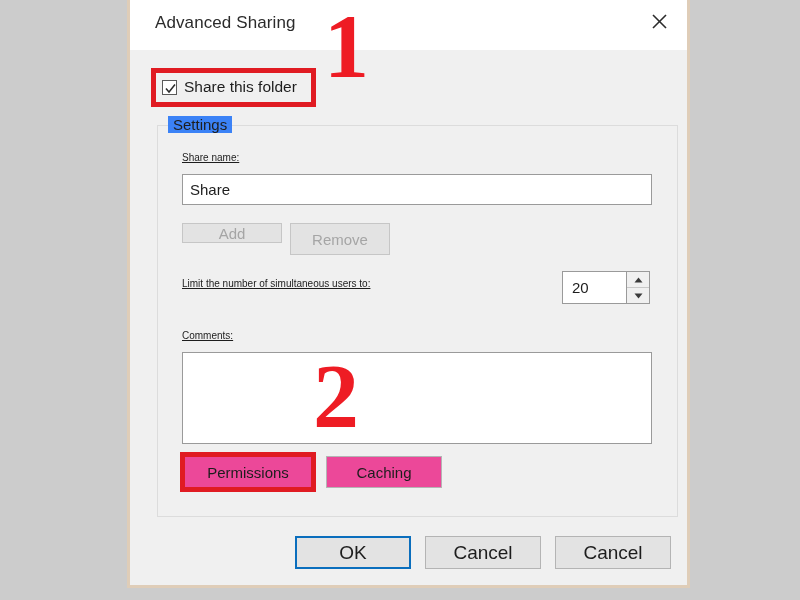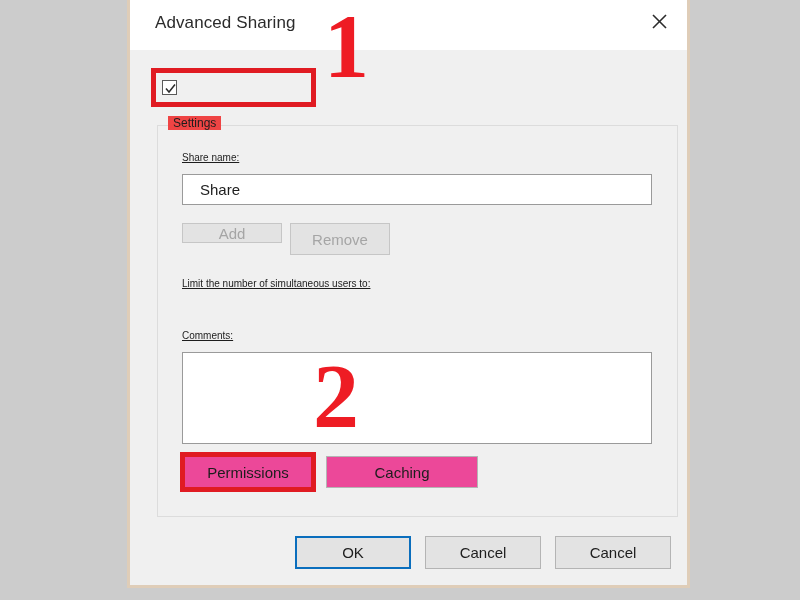--- a/index.html
+++ b/index.html
@@ -139,23 +139,23 @@
     top: 75px;
     width: 521px;
     height: 392px;
     border: 1px solid #dcdcdc;
     box-sizing: border-box;
   }
   #settings-legend {
     position: absolute;
     left: 38px;
     top: 66px;
-    background: #ef4444;
+    background: #3b82f6;
     padding: 0 5px;
-    font-size: 12px;
+    font-size: 15px;
     color: #1d1d1d;
   }
 
   .field-label {
     position: absolute;
     font-size: 10px;
     color: #1d1d1d;
     white-space: nowrap;
     text-decoration: underline;
   }
@@ -169,21 +169,21 @@
     left: 52px;
     top: 124px;
     width: 470px;
     height: 31px;
     background: #ffffff;
     border: 1px solid #9a9a9a;
     box-sizing: border-box;
     font-family: "Liberation Sans", sans-serif;
     font-size: 15px;
     color: #1d1d1d;
-    padding: 0 17px;
+    padding: 0 7px;
     line-height: 29px;
     outline: none;
   }
 
   
   .btn {
     position: absolute;
     background: #ec4899;
     border: 1px solid #b4b4b4;
     box-sizing: border-box;
@@ -251,40 +251,40 @@
     box-sizing: border-box;
     font-family: "Liberation Sans", sans-serif;
     font-size: 15px;
     color: #1d1d1d;
     padding: 4px 7px;
     resize: none;
     outline: none;
   }
 
   #permissions-button { left: 54px;  top: 406px; width: 128px; height: 32px; }
-  #caching-button     { left: 196px; top: 406px; width: 152px; height: 32px; }
+  #caching-button     { left: 196px; top: 406px; width: 116px; height: 32px; }
 
   #highlight-permissions {
     left: 50px;
     top: 402px;
     width: 136px;
     height: 40px;
   }
 
   
   .bottom-btn {
     position: absolute;
     top: 486px;
     width: 116px;
     height: 33px;
     background: #e3e3e3;
     border: 1px solid #b4b4b4;
     box-sizing: border-box;
     font-family: "Liberation Sans", sans-serif;
-    font-size: 15px;
+    font-size: 19px;
     color: #1d1d1d;
     display: flex;
     align-items: center;
     justify-content: center;
   }
   #ok-button {
     left: 165px;
     border: 2px solid #0a6ebd;
   }
   #cancel-button { left: 295px; }
@@ -306,34 +306,50 @@
   </div>
 
   <div id="client">
 
     <div id="share-folder-row">
       <span class="checkbox-box">
         <svg width="13" height="13" viewBox="0 0 13 13" aria-hidden="true">
           <polyline points="2,6.5 5,10 11,2.5" fill="none" stroke="#2b2b2b" stroke-width="1.5"></polyline>
         </svg>
       </span>
+      <span id="share-folder-label">Share this folder</span>
     </div>
     <div class="red-box" id="highlight-share-folder"></div>
     <div class="step-number" id="step-1">1</div>
 
     <div id="settings-group"></div>
     <div id="settings-legend">Settings</div>
 
     <div class="field-label" id="share-name-label">Share name:</div>
     <input id="share-name-input" type="text" value="Share" style="">
 
     <div class="btn disabled" id="add-button">Add</div>
     <div class="btn disabled" id="remove-button">Remove</div>
 
     <div class="field-label" id="limit-label">Limit the number of simultaneous users to:</div>
+    <div id="users-spinner">
+      <div id="users-spinner-value">20</div>
+      <div id="users-spinner-buttons">
+        <div class="spin-btn" id="users-spinner-up">
+          <svg width="9" height="6" viewBox="0 0 9 6" aria-hidden="true">
+            <polygon points="4.5,0.5 8.5,5.5 0.5,5.5" fill="#3a3a3a"></polygon>
+          </svg>
+        </div>
+        <div class="spin-btn" id="users-spinner-down">
+          <svg width="9" height="6" viewBox="0 0 9 6" aria-hidden="true">
+            <polygon points="0.5,0.5 8.5,0.5 4.5,5.5" fill="#3a3a3a"></polygon>
+          </svg>
+        </div>
+      </div>
+    </div>
 
     <div class="field-label" id="comments-label">Comments:</div>
     <textarea id="comments-input" style=""></textarea>
     <div class="step-number" id="step-2">2</div>
 
     <div class="btn" id="permissions-button">Permissions</div>
     <div class="btn" id="caching-button">Caching</div>
     <div class="red-box" id="highlight-permissions"></div>
 
     <div class="bottom-btn" id="ok-button">OK</div>

